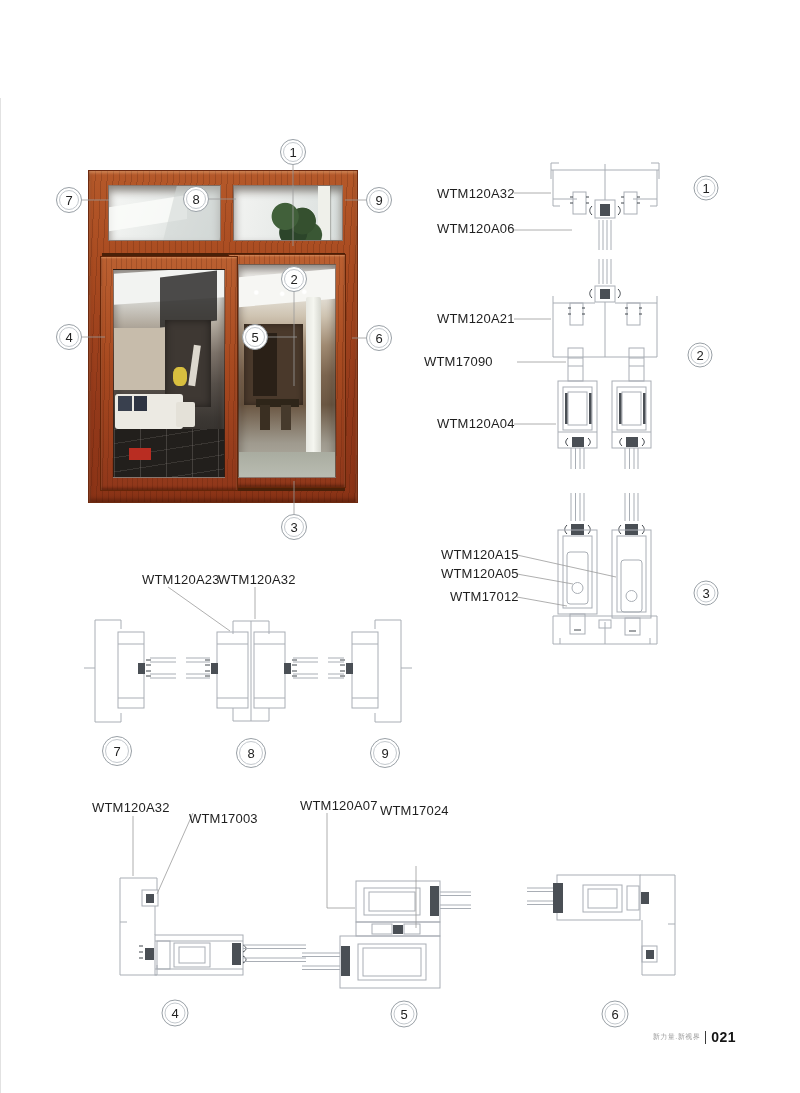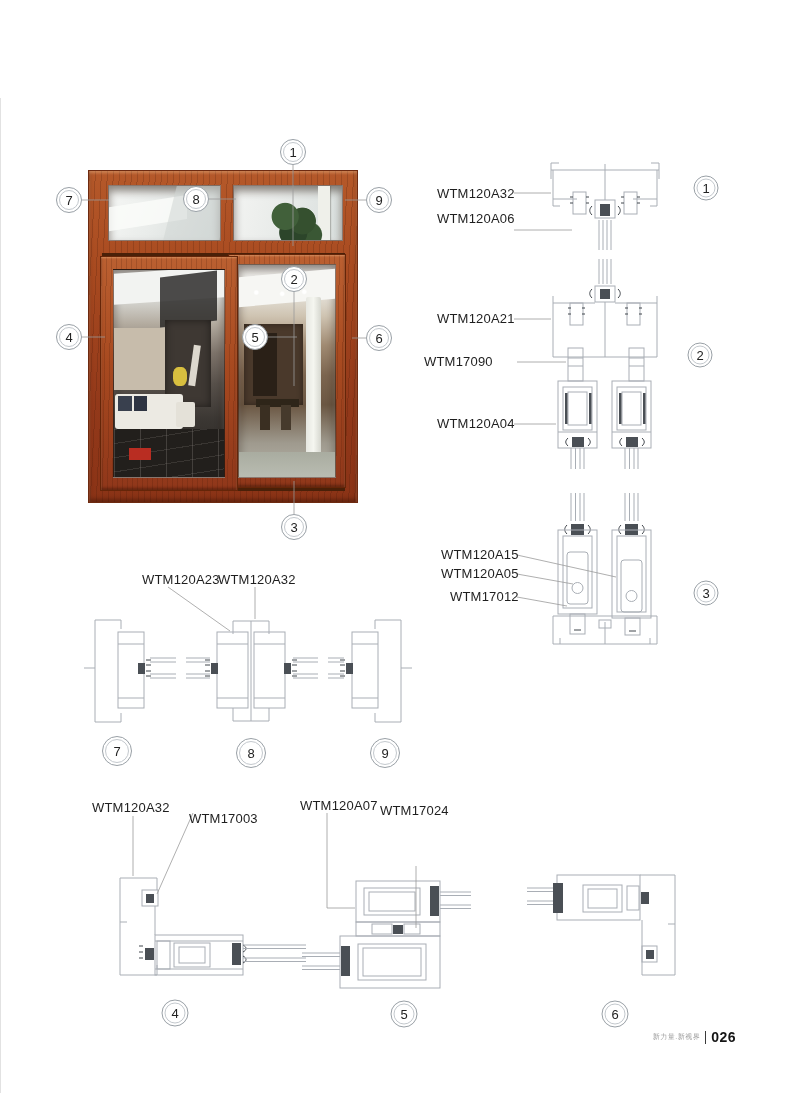--- a/index.html
+++ b/index.html
@@ -292,34 +292,34 @@
       <span class="inner">4</span>
     </div>
   <div class="bubble b27" style="left:404px;top:1014px">
       <span class="inner">5</span>
     </div>
   <div class="bubble b27" style="left:615px;top:1014px">
       <span class="inner">6</span>
     </div>
 
   <div class="plabel" style="left:437px;top:187px">WTM120A32</div>
-  <div class="plabel" style="left:437px;top:212px">WTM120A06</div>
+  <div class="plabel" style="left:437px;top:222px">WTM120A06</div>
   <div class="plabel" style="left:437px;top:312px">WTM120A21</div>
   <div class="plabel" style="left:424px;top:355px">WTM17090</div>
   <div class="plabel" style="left:437px;top:417px">WTM120A04</div>
   <div class="plabel" style="left:441px;top:548px">WTM120A15</div>
   <div class="plabel" style="left:441px;top:567px">WTM120A05</div>
   <div class="plabel" style="left:450px;top:590px">WTM17012</div>
   <div class="plabel" style="left:142px;top:573px">WTM120A23</div>
   <div class="plabel" style="left:218px;top:573px">WTM120A32</div>
   <div class="plabel" style="left:92px;top:801px">WTM120A32</div>
   <div class="plabel" style="left:189px;top:812px">WTM17003</div>
   <div class="plabel" style="left:300px;top:799px">WTM120A07</div>
   <div class="plabel" style="left:380px;top:804px">WTM17024</div>
 
   <div style="position:absolute;left:596px;top:1028px;width:140px;height:18px;display:flex;
               justify-content:flex-end;align-items:center;gap:5px;z-index:4;">
     <span style="font-size:7px;color:#9a9a9a;letter-spacing:.5px;">新力量.新视界</span>
     <span style="display:inline-block;width:1px;height:13px;background:#3a3a3a;"></span>
-    <span style="font-size:14px;font-weight:700;color:#151515;letter-spacing:.5px;">026</span>
+    <span style="font-size:14px;font-weight:700;color:#151515;letter-spacing:.5px;">021</span>
   </div>
 
 </div>
 
 </body></html>

